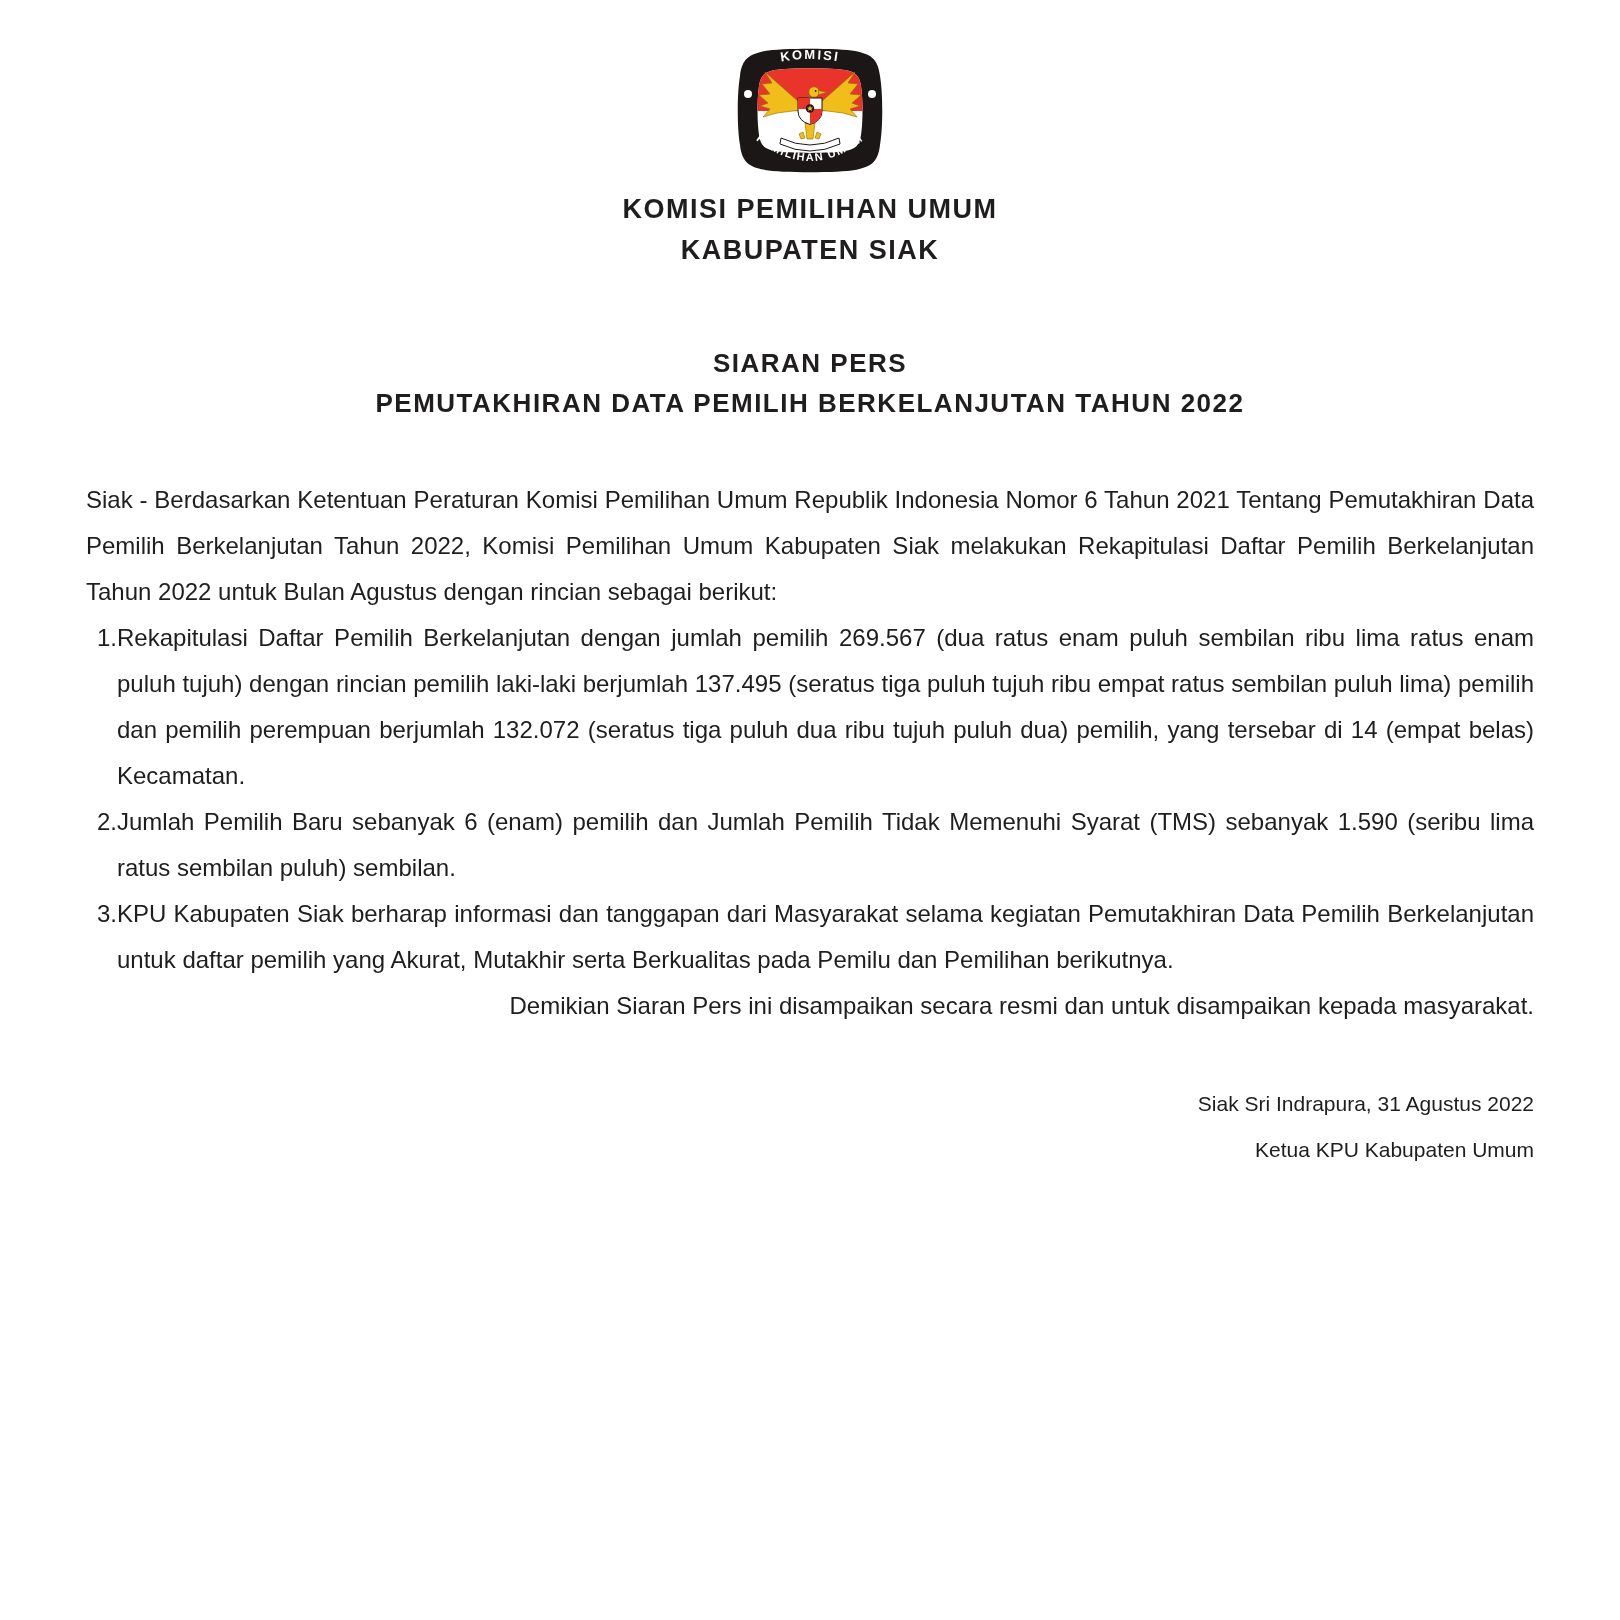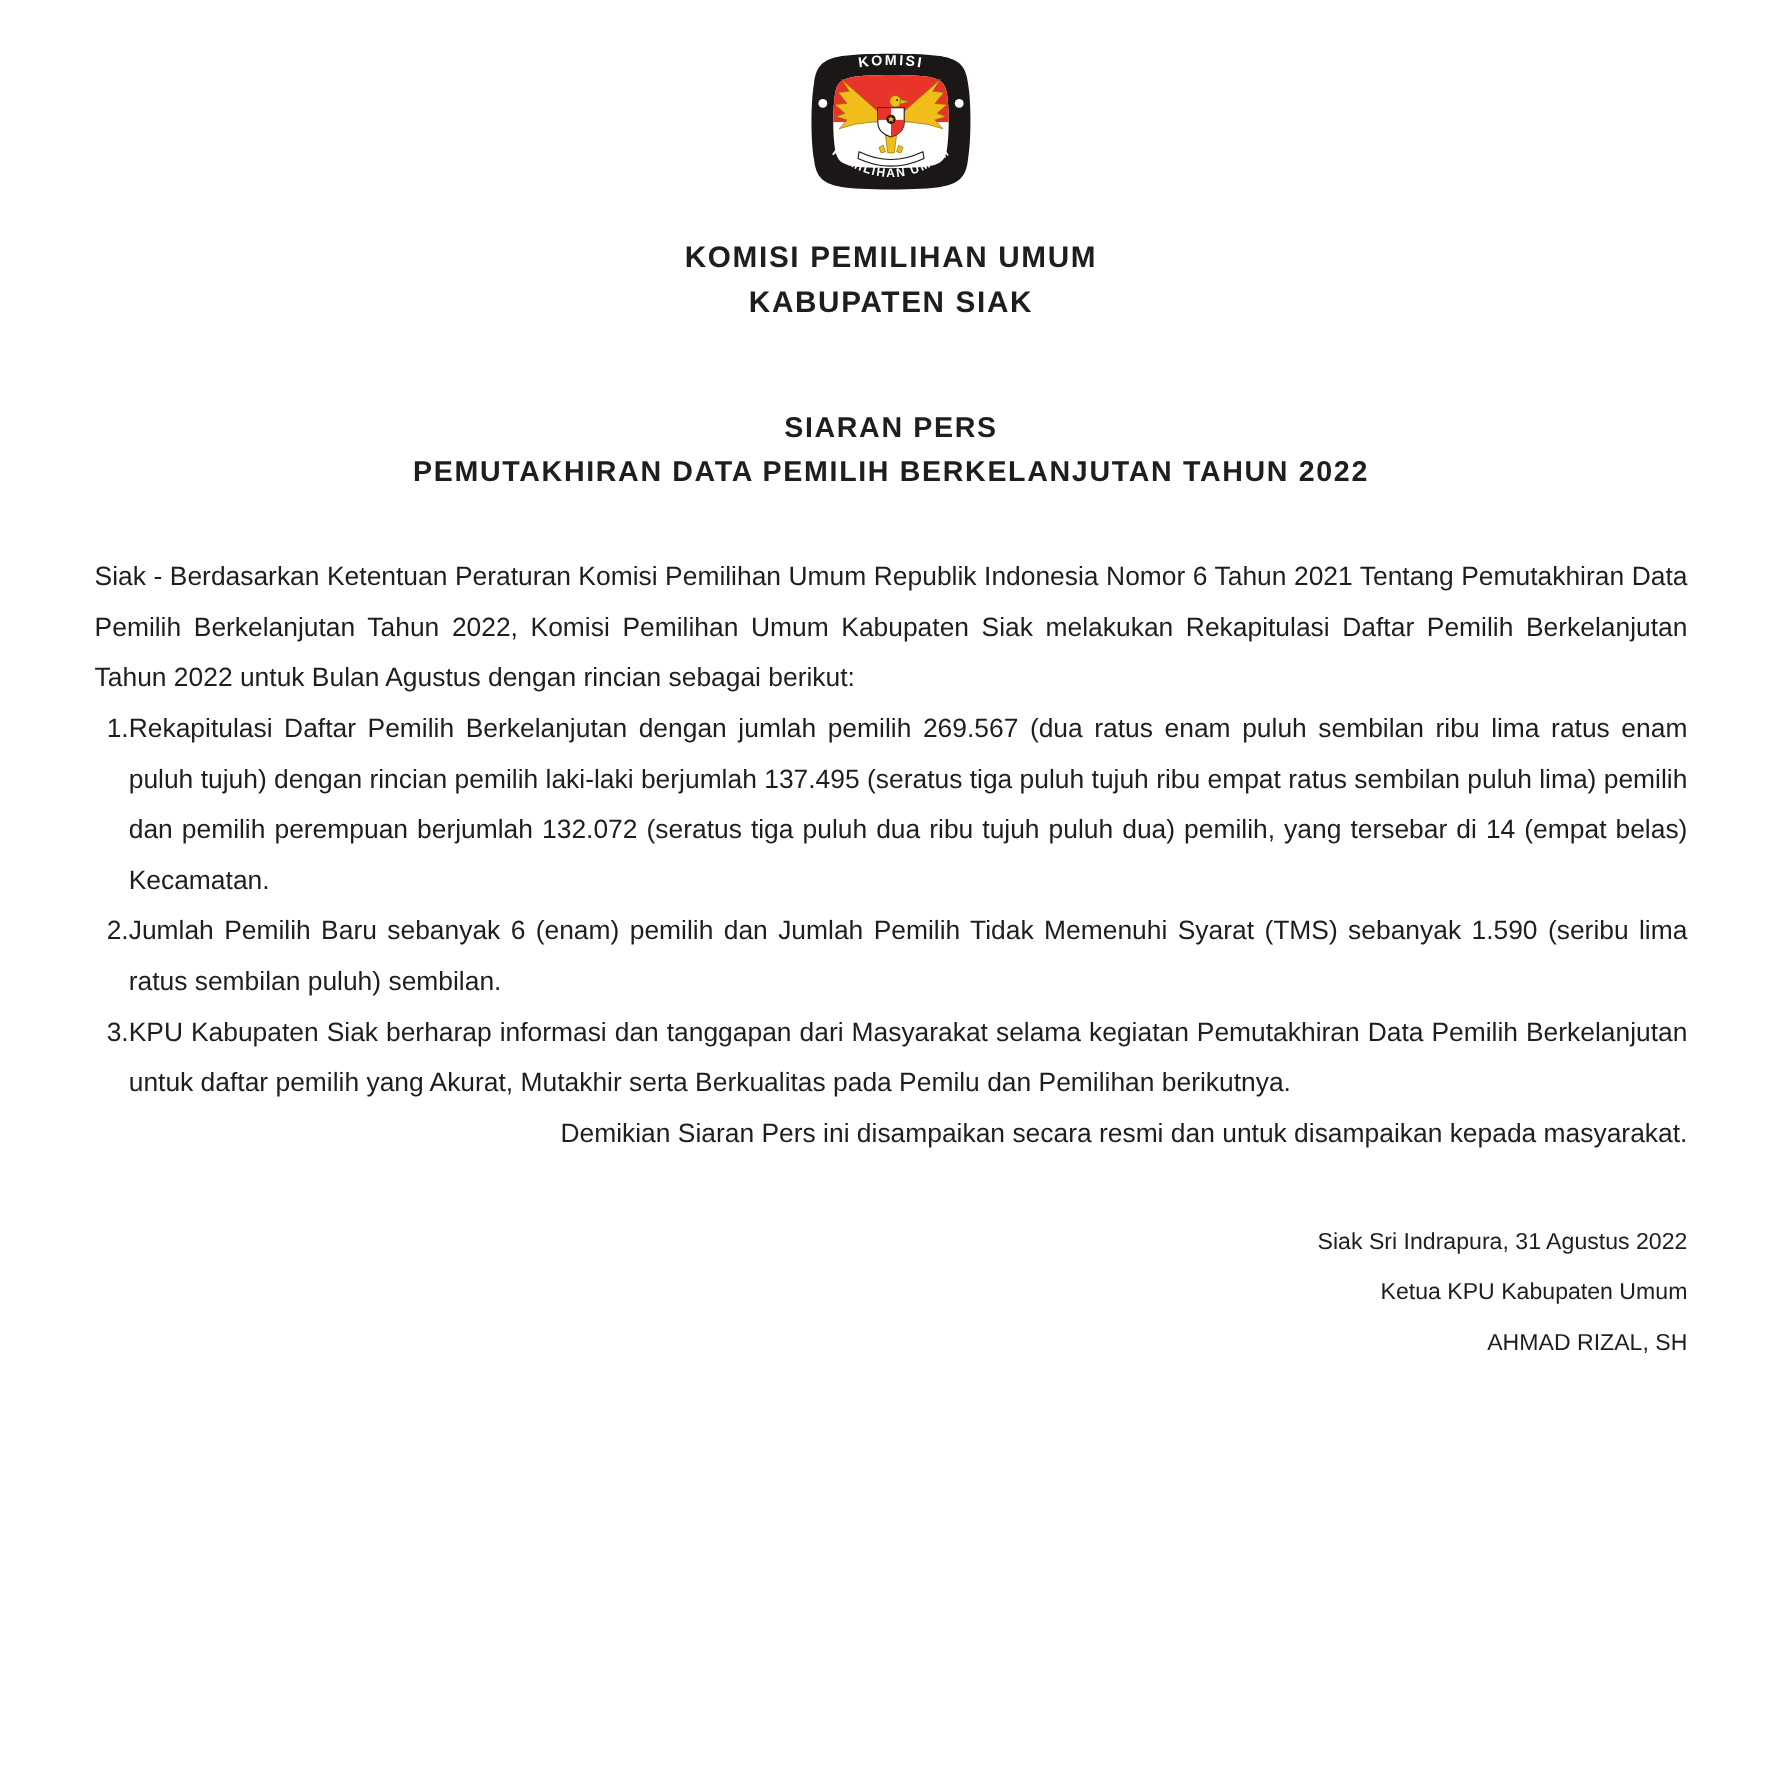--- a/index.html
+++ b/index.html
@@ -3,21 +3,21 @@
 <meta charset="utf-8">
 <style>
   html,body{margin:0;padding:0;background:#ffffff;}
   .page{
     width:1620px;height:1620px;box-sizing:border-box;
     padding:48px 86px 0 86px;background:#ffffff;
     font-family:"Liberation Sans", sans-serif;color:#1f1d1e;
     overflow:hidden;
   }
   .logo-wrap{text-align:center;}
-  .org-header{margin-top:36px;text-align:center;font-weight:bold;font-size:27px;line-height:41px;letter-spacing:1.5px;}
+  .org-header{margin-top:12px;text-align:center;font-weight:bold;font-size:27px;line-height:41px;letter-spacing:1.5px;}
   .doc-title{margin-top:72px;text-align:center;font-weight:bold;font-size:26px;line-height:40px;letter-spacing:1.5px;}
   .body-text{margin-top:54px;font-size:24px;line-height:46px;}
   .intro{ text-align:justify; }
   .list{margin-top:0;}
   .list-item{position:relative;padding-left:31px;text-align:justify;}
   .list-item .marker{position:absolute;left:0;top:0;width:31px;text-align:right;}
   .closing{text-align:right;}
   strong{font-weight:normal;}
   .signature{margin-top:52px;text-align:right;font-size:21px;line-height:46px;}
 </style>
@@ -105,16 +105,15 @@
         <span><span>KPU Kabupaten Siak  berharap informasi dan tanggapan dari Masyarakat selama kegiatan Pemutakhiran Data Pemilih Berkelanjutan untuk daftar pemilih yang Akurat, Mutakhir serta Berkualitas pada Pemilu dan Pemilihan berikutnya.</span></span>
       </div>
     </div>
 
     <div class="closing">Demikian Siaran Pers ini disampaikan secara resmi dan untuk disampaikan kepada masyarakat.</div>
   </div>
 
   <div class="signature">
     <div>Siak Sri Indrapura, 31 Agustus 2022</div>
     <div>Ketua KPU Kabupaten Umum</div>
-    <div>AHMAD RIZAL, SH</div>
   </div>
 
 </div>
 
 </body></html>

